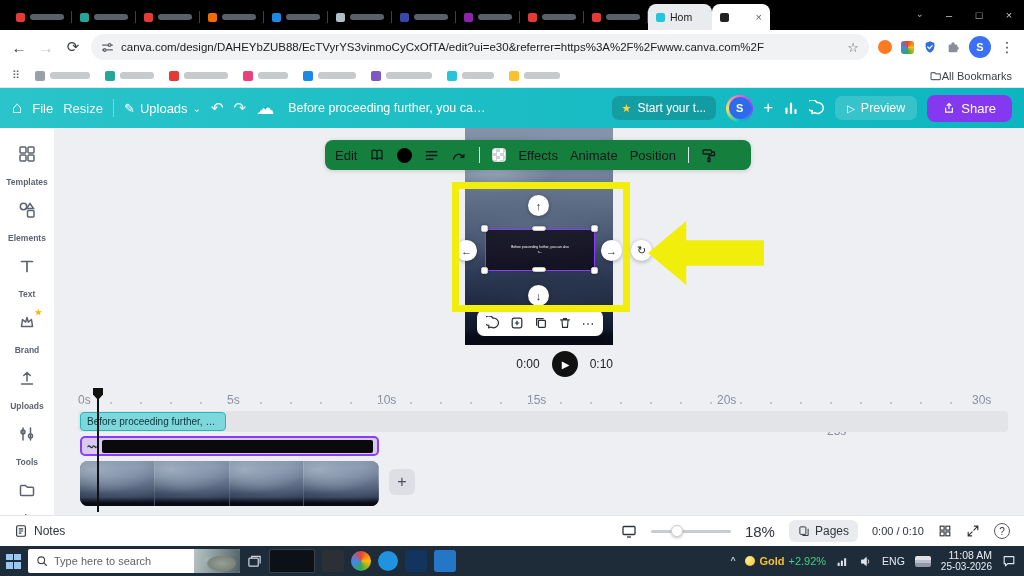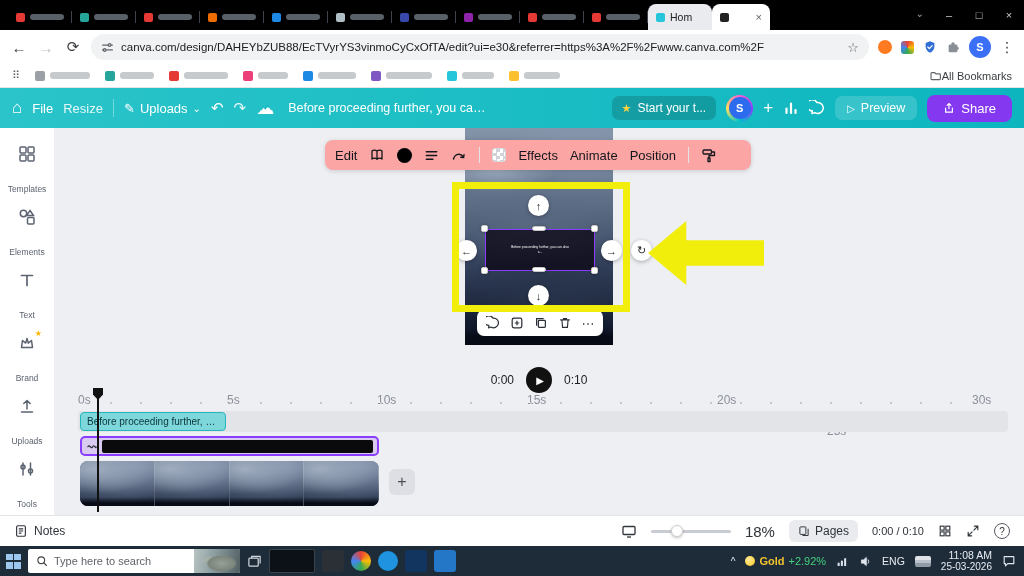--- a/index.html
+++ b/index.html
@@ -44,25 +44,25 @@
   .preview-btn { display:flex; align-items:center; gap:6px; padding:5px 12px; border-radius:7px; background:rgba(255,255,255,.16); font-size:12.5px; }
   .share-btn { background:#8439f0; padding:6px 16px; border-radius:8px; font-size:13px; display:flex; align-items:center; gap:6px; }
   .avatar-ring { width:27px; height:27px; border-radius:50%; background:conic-gradient(#ff5ecf,#8b3dff,#00c4cc,#ffde59,#ff5ecf); display:flex; align-items:center; justify-content:center; }
   .avatar-in { width:22px; height:22px; border-radius:50%; background:#2c6bed; color:#fff; font-size:11px; font-weight:bold; display:flex; align-items:center; justify-content:center; }
   .cloud-wrap { position:relative; width:22px; height:20px; }
   .cloud-wrap .cl { font-size:18px; line-height:20px; }
   .cloud-wrap .ck { position:absolute; left:7px; top:5px; font-size:8px; color:#0db6bf; font-weight:bold; }
 
   
   .sidebar { position:absolute; left:0; top:128px; width:54px; bottom:61px; background:#fff; display:flex; flex-direction:column; align-items:center; padding-top:16px; gap:13px; }
-  .side-item { width:100%; display:flex; flex-direction:column; align-items:center; gap:20px; color:#5c6370; font-size:8.5px; position:relative; }
+  .side-item { width:100%; display:flex; flex-direction:column; align-items:center; gap:13px; color:#5c6370; font-size:8.5px; position:relative;font-weight:bold; }
   .side-item .spark { position:absolute; top:-4px; right:12px; color:#ffb400; font-size:8px; }
 
   
-  .edit-toolbar { position:absolute; left:325px; top:140px; width:426px; height:30px; background:#fca5a5; border-radius:8px; box-shadow:0 1px 5px rgba(0,0,0,.15); display:flex; align-items:center; padding:0 10px; gap:12px; font-size:13px; color:#13171c; z-index:6; }
+  .edit-toolbar { position:absolute; left:325px; top:140px; width:426px; height:30px; background:#15803d; border-radius:8px; box-shadow:0 1px 5px rgba(0,0,0,.15); display:flex; align-items:center; padding:0 10px; gap:12px; font-size:13px; color:#13171c; z-index:6; }
   .edit-toolbar .vdiv { width:1px; height:16px; background:#e3e5e8; }
   .color-dot { width:15px; height:15px; border-radius:50%; background:#000; }
   .checker { width:14px; height:14px; border-radius:3px; background:repeating-conic-gradient(#cfd2d8 0 25%, #fff 0 50%); background-size:7px 7px; border:1px solid #d8dadd; }
 
   .storm, .storm-thumb {
     background:
       radial-gradient(90px 36px at 20% 18%, rgba(165,178,196,.9), transparent 70%),
       radial-gradient(110px 44px at 78% 12%, rgba(140,155,180,.85), transparent 70%),
       radial-gradient(120px 50px at 45% 45%, rgba(92,107,132,.8), transparent 75%),
       radial-gradient(140px 60px at 60% 75%, rgba(40,52,75,.9), transparent 80%),
@@ -71,21 +71,21 @@
   .video-frame { position:absolute; left:465px; top:128px; width:148px; height:217px; z-index:2; }
   .video-frame:after { content:""; position:absolute; left:0; right:0; bottom:0; height:16px; background:linear-gradient(180deg,transparent,#070b16 60%); }
   .yellow-rect { position:absolute; left:452px; top:182px; width:178px; height:130px; border:7px solid #f2ee0c; z-index:7; }
   .yellow-arrow { position:absolute; left:648px; top:221px; width:116px; height:64px; background:#f2ee0c; clip-path:polygon(0% 50%, 33% 0%, 33% 30%, 100% 30%, 100% 70%, 33% 70%, 33% 100%); z-index:8; }
   .text-el { position:absolute; left:485px; top:229px; width:110px; height:42px; background:rgba(12,8,22,.78); border:1.5px solid #8b3dff; z-index:4; display:flex; align-items:center; justify-content:center; }
   .text-el .tiny { color:#fff; font-size:6px; transform:scale(.55); transform-origin:center; width:170%; text-align:center; line-height:1.45; }
   .handle-sq { position:absolute; width:7px; height:7px; background:#fff; border:1px solid #c9c9c9; border-radius:2px; box-shadow:0 0 3px rgba(0,0,0,.35); z-index:5; }
   .handle-pill { position:absolute; width:14px; height:5px; background:#fff; border:1px solid #c9c9c9; border-radius:3px; box-shadow:0 0 3px rgba(0,0,0,.35); z-index:5; }
   .circ { position:absolute; width:21px; height:21px; border-radius:50%; background:#fff; box-shadow:0 1px 4px rgba(0,0,0,.3); display:flex; align-items:center; justify-content:center; font-size:11px; color:#222; z-index:5; }
   .undervid-toolbar { position:absolute; left:477px; top:310px; width:126px; height:26px; background:#fff; border-radius:7px; box-shadow:0 1px 5px rgba(0,0,0,.18); display:flex; align-items:center; justify-content:center; gap:10px; color:#2b2f36; z-index:6; }
-  .play-row { position:absolute; left:465px; top:367px; width:148px; display:flex; align-items:center; justify-content:center; gap:12px; font-size:12px; color:#202124; z-index:2; }
+  .play-row { position:absolute; left:465px; top:351px; width:148px; display:flex; align-items:center; justify-content:flex-end; gap:12px; font-size:12px; color:#202124; z-index:2; }
   .play-btn { width:26px; height:26px; border-radius:50%; background:#111; color:#fff; display:flex; align-items:center; justify-content:center; font-size:10px; padding-left:2px; }
 
   
   .ruler-label { position:absolute; top:393px; font-size:12px; color:#8a8f98; }
   .ticks { position:absolute; left:80px; right:16px; top:402px; height:2px; background:repeating-linear-gradient(90deg,#c4c7cd 0 2px,transparent 2px 30px); }
   .lane1 { position:absolute; left:78px; right:16px; top:411px; height:21px; background:#e2e4e8; border-radius:4px; }
   .playhead-marker { position:absolute; left:93px; top:388px; width:10px; height:12px; background:#111; clip-path:polygon(0 0,100% 0,100% 55%,50% 100%,0 55%); z-index:9; }
   .playhead-line { position:absolute; left:97px; top:396px; width:2px; height:116px; background:#111; z-index:9; }
   .cap-track { position:absolute; left:80px; top:412px; width:146px; height:19px; background:#7ed8db; border:1px solid #27b6bc; border-radius:4px; display:flex; align-items:center; padding:0 6px; font-size:10px; color:#09343a; }
   .purple-track { position:absolute; left:80px; top:436px; width:299px; height:20px; border:2px solid #8b3dff; background:#d9cbf0; border-radius:5px; display:flex; align-items:center; padding:0 4px; gap:4px; }

